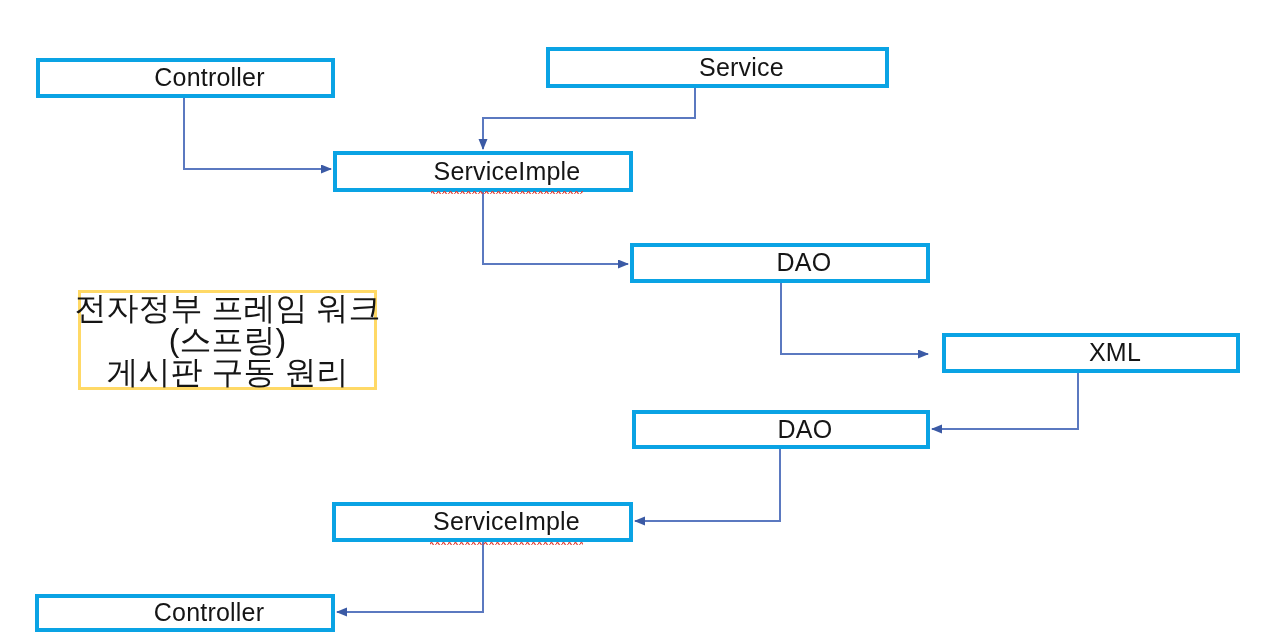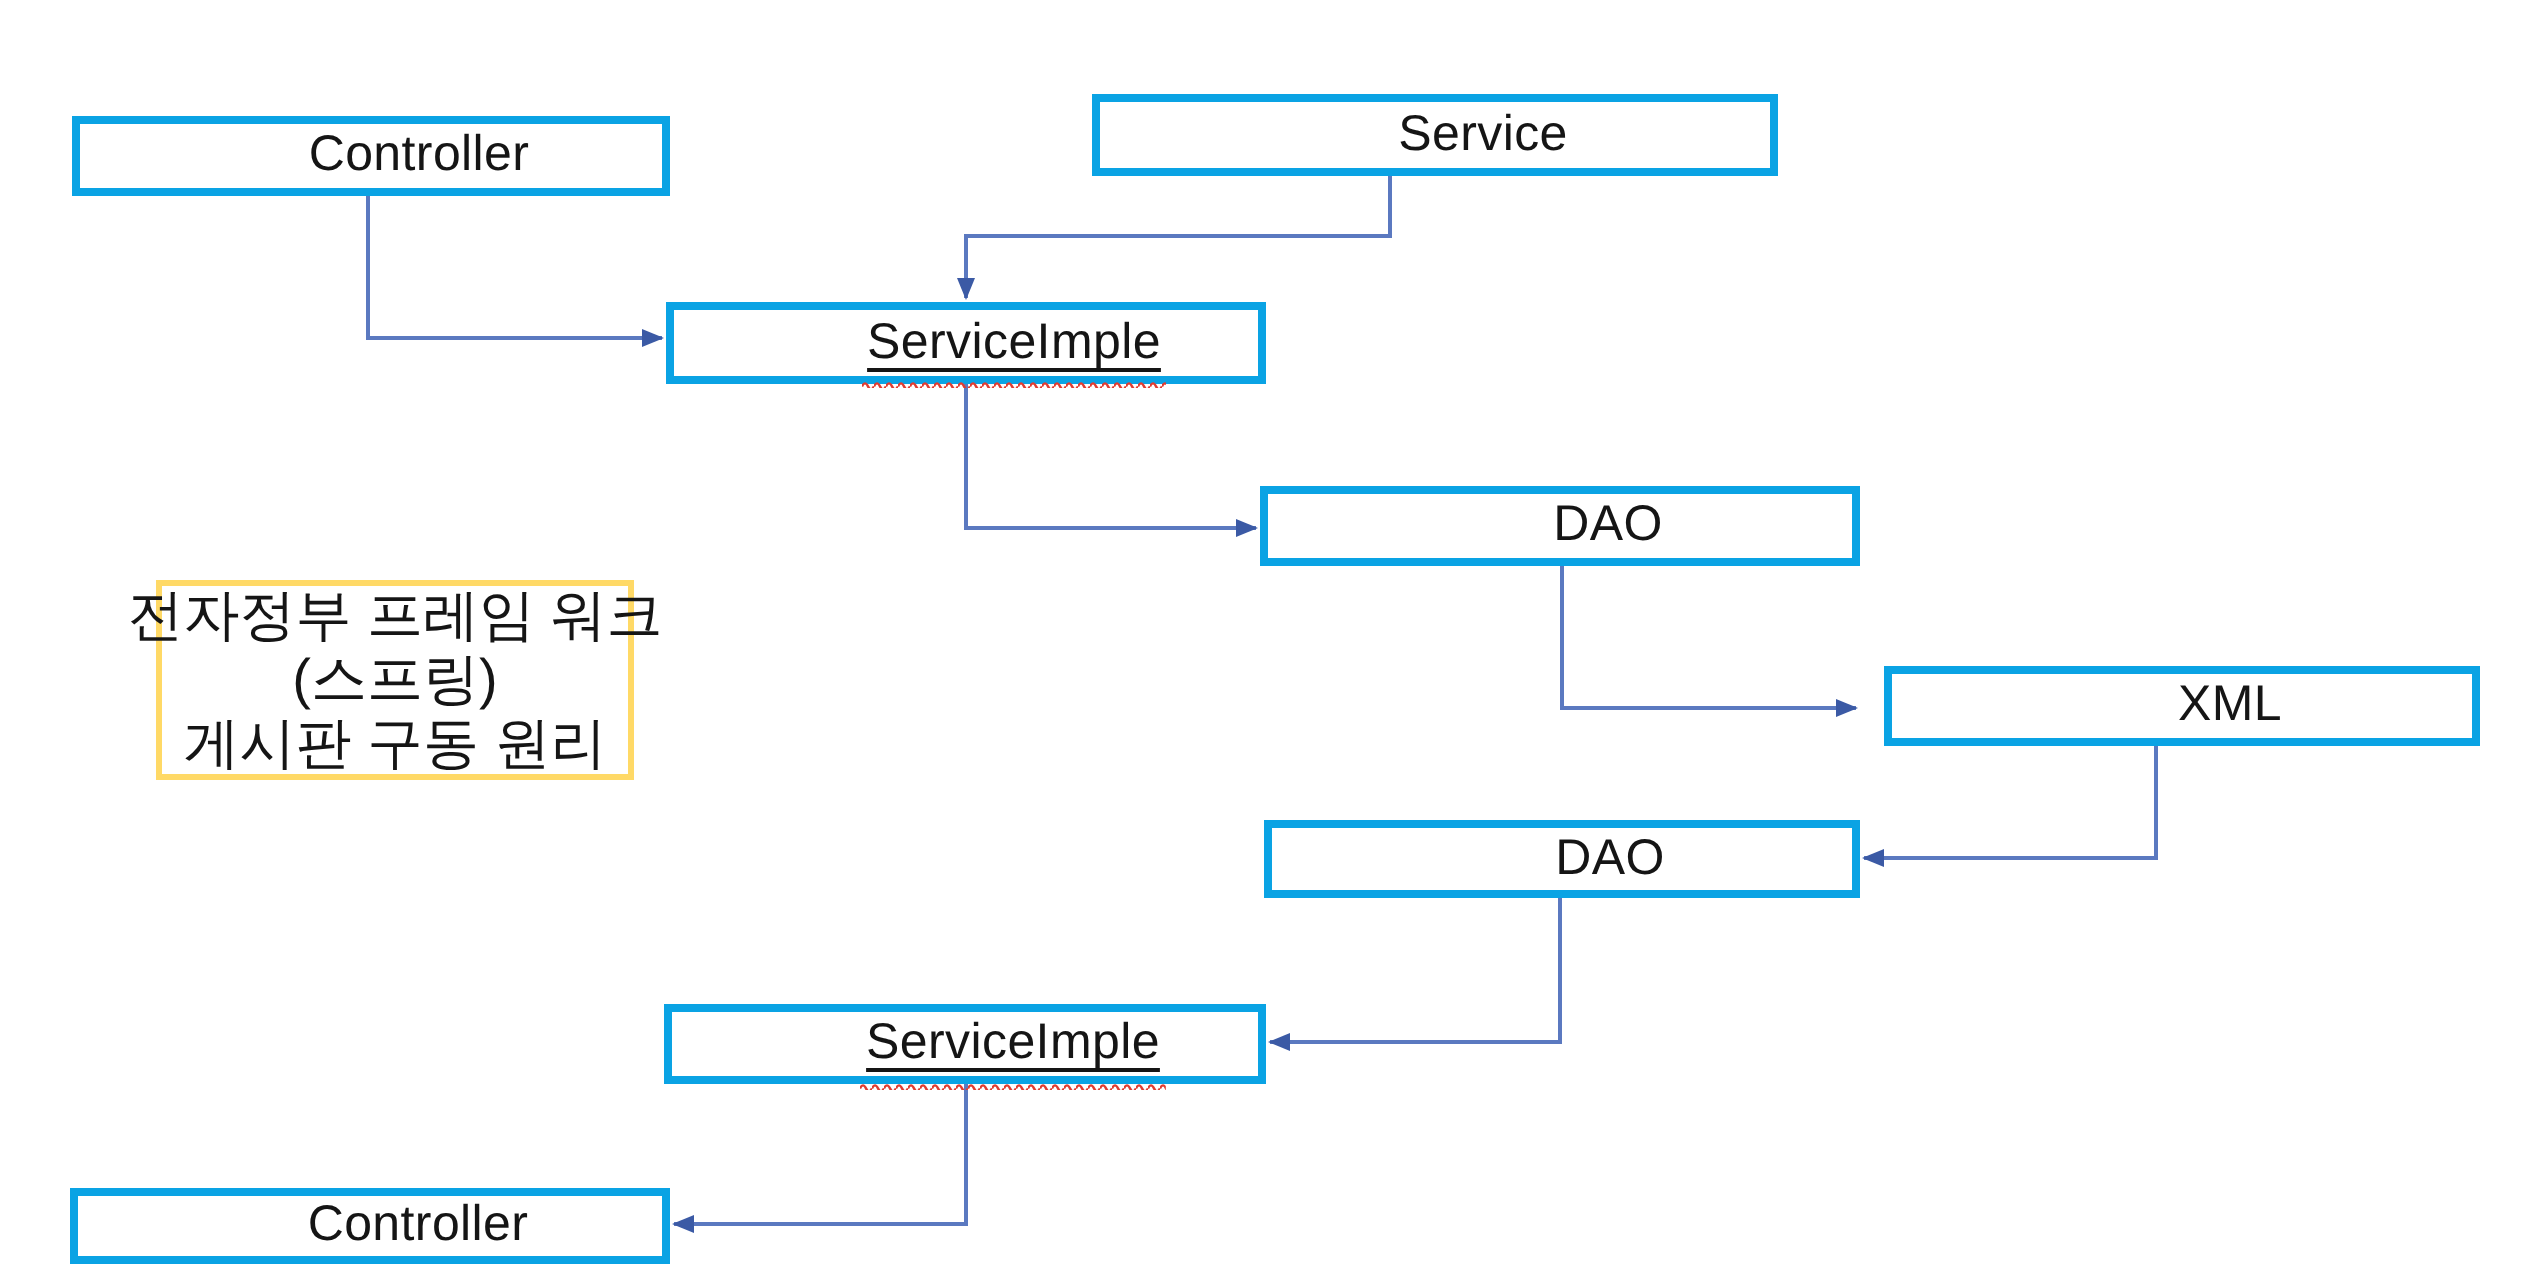--- a/index.html
+++ b/index.html
@@ -37,48 +37,47 @@
     color: var(--text-color);
     letter-spacing: 0.2px;
     padding-left: 48px;
   }
   .label-wrap {
     position: relative;
     display: inline-block;
     line-height: 1.1;
   }
   .underlined {
-    text-decoration: underline;
     text-decoration-thickness: 1.5px;
     text-underline-offset: 5px;
     text-align: right;
   }
   .squiggle {
     position: absolute;
     left: -3px;
     bottom: -9px;
     width: calc(100% + 6px);
     height: 4px;
     display: block;
   }
   .note {
     position: absolute;
     left: 78px;
     top: 290px;
-    width: 239px;
+    width: 299px;
     height: 100px;
     box-sizing: border-box;
     background: #ffffff;
     border: 3px solid var(--note-border);
     display: flex;
     flex-direction: column;
     align-items: center;
     justify-content: center;
     text-align: center;
-    font-size: 28px;
+    font-size: 32px;
     line-height: 32px;
     color: var(--text-color);
     white-space: nowrap;
   }
   .defs-svg { position: absolute; width: 0; height: 0; }
 </style>
 </head>
 <body>
 
 <div class="canvas" style="--box-border: #0aa3e4; --note-border: #ffd966; --text-color: #151515; background: rgb(255, 255, 255);">

